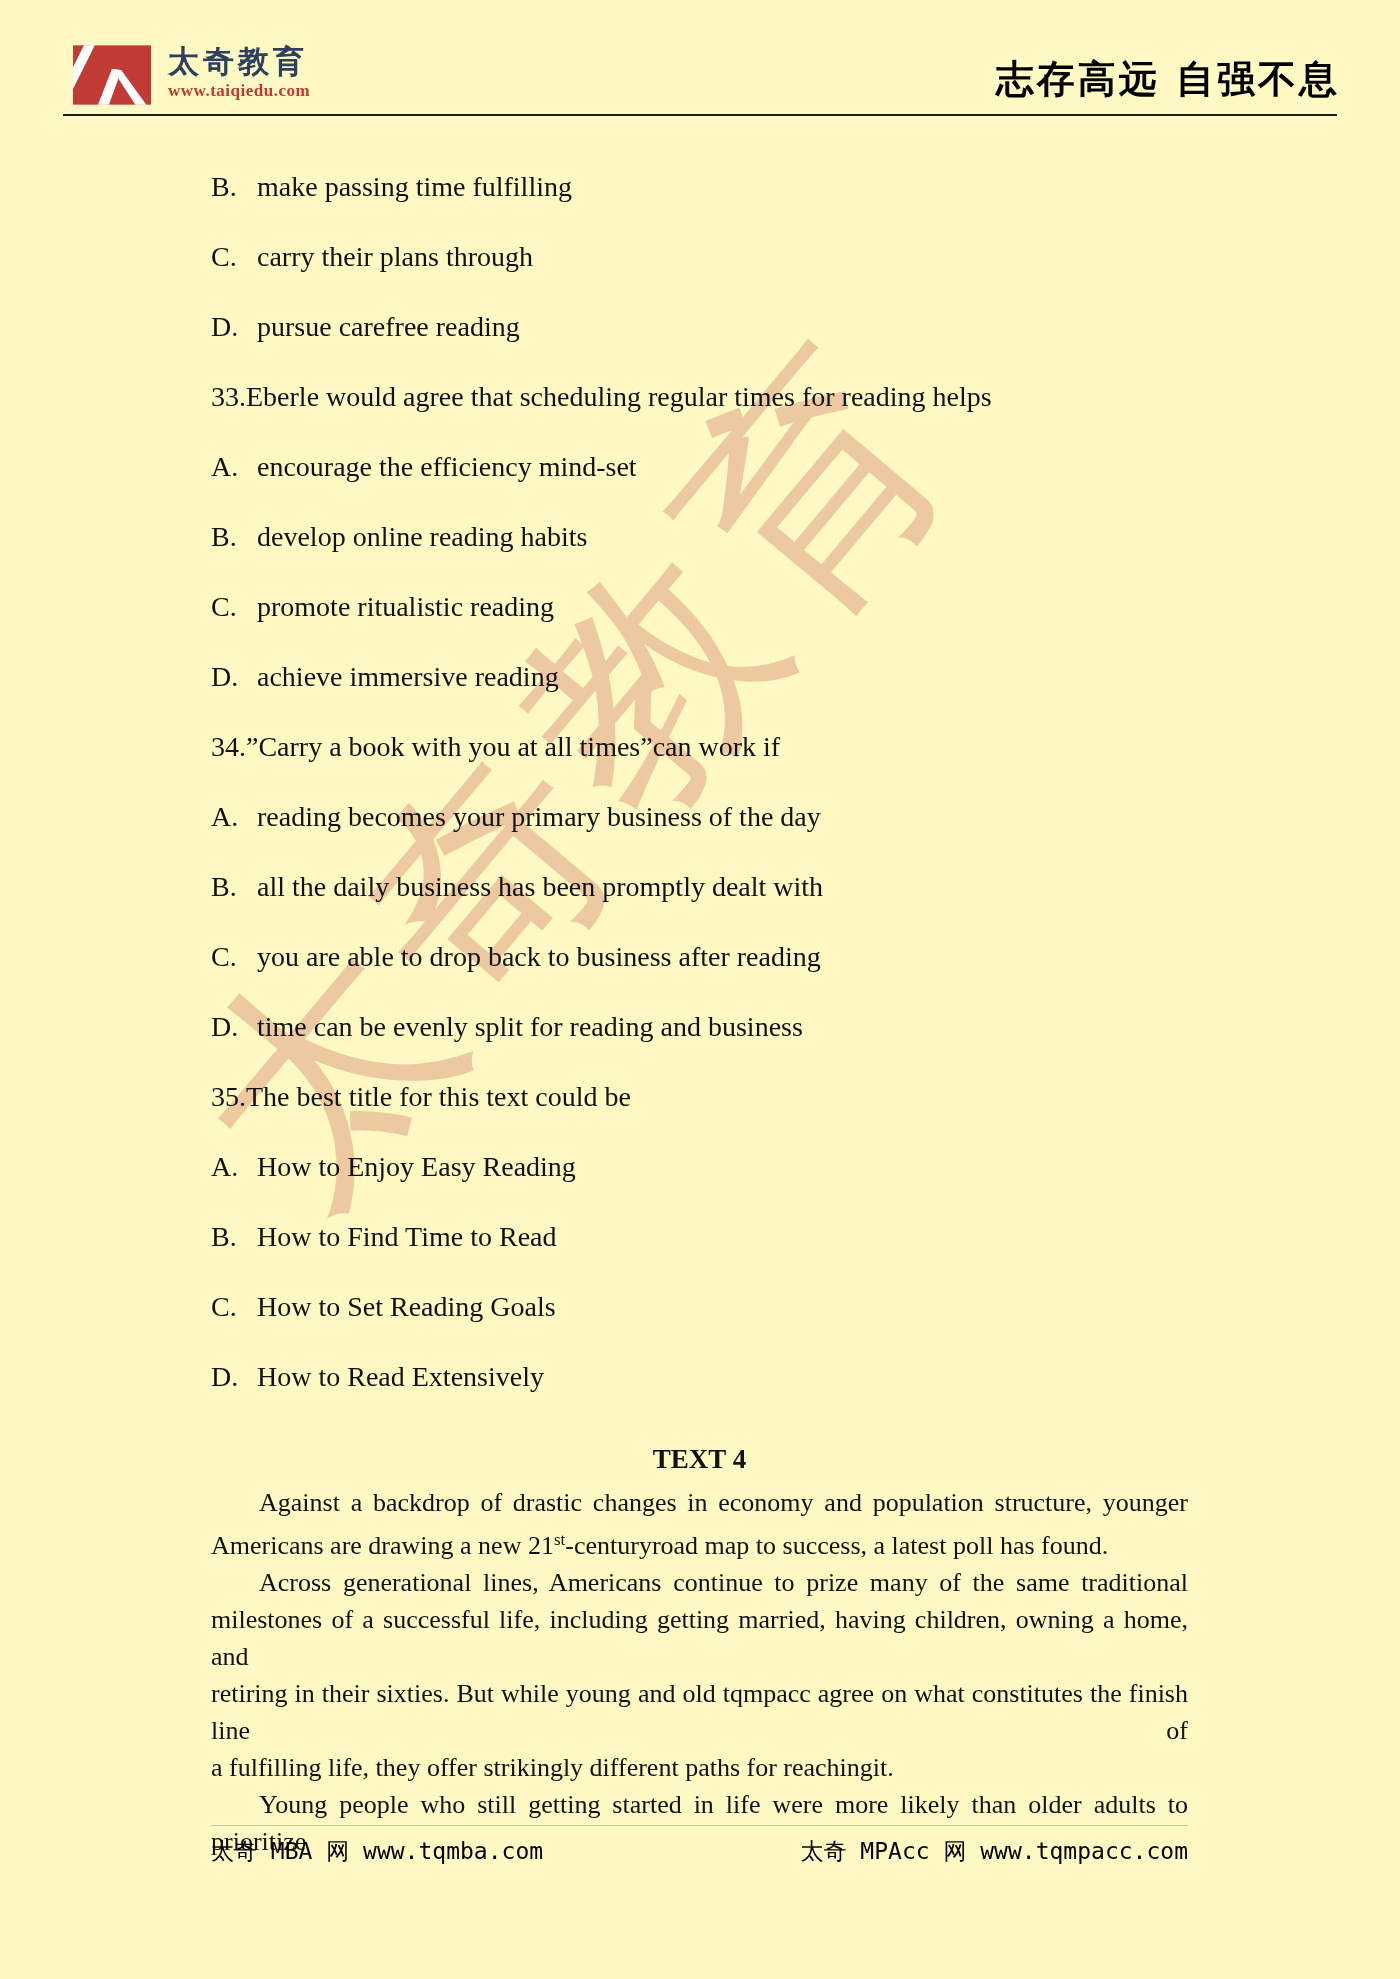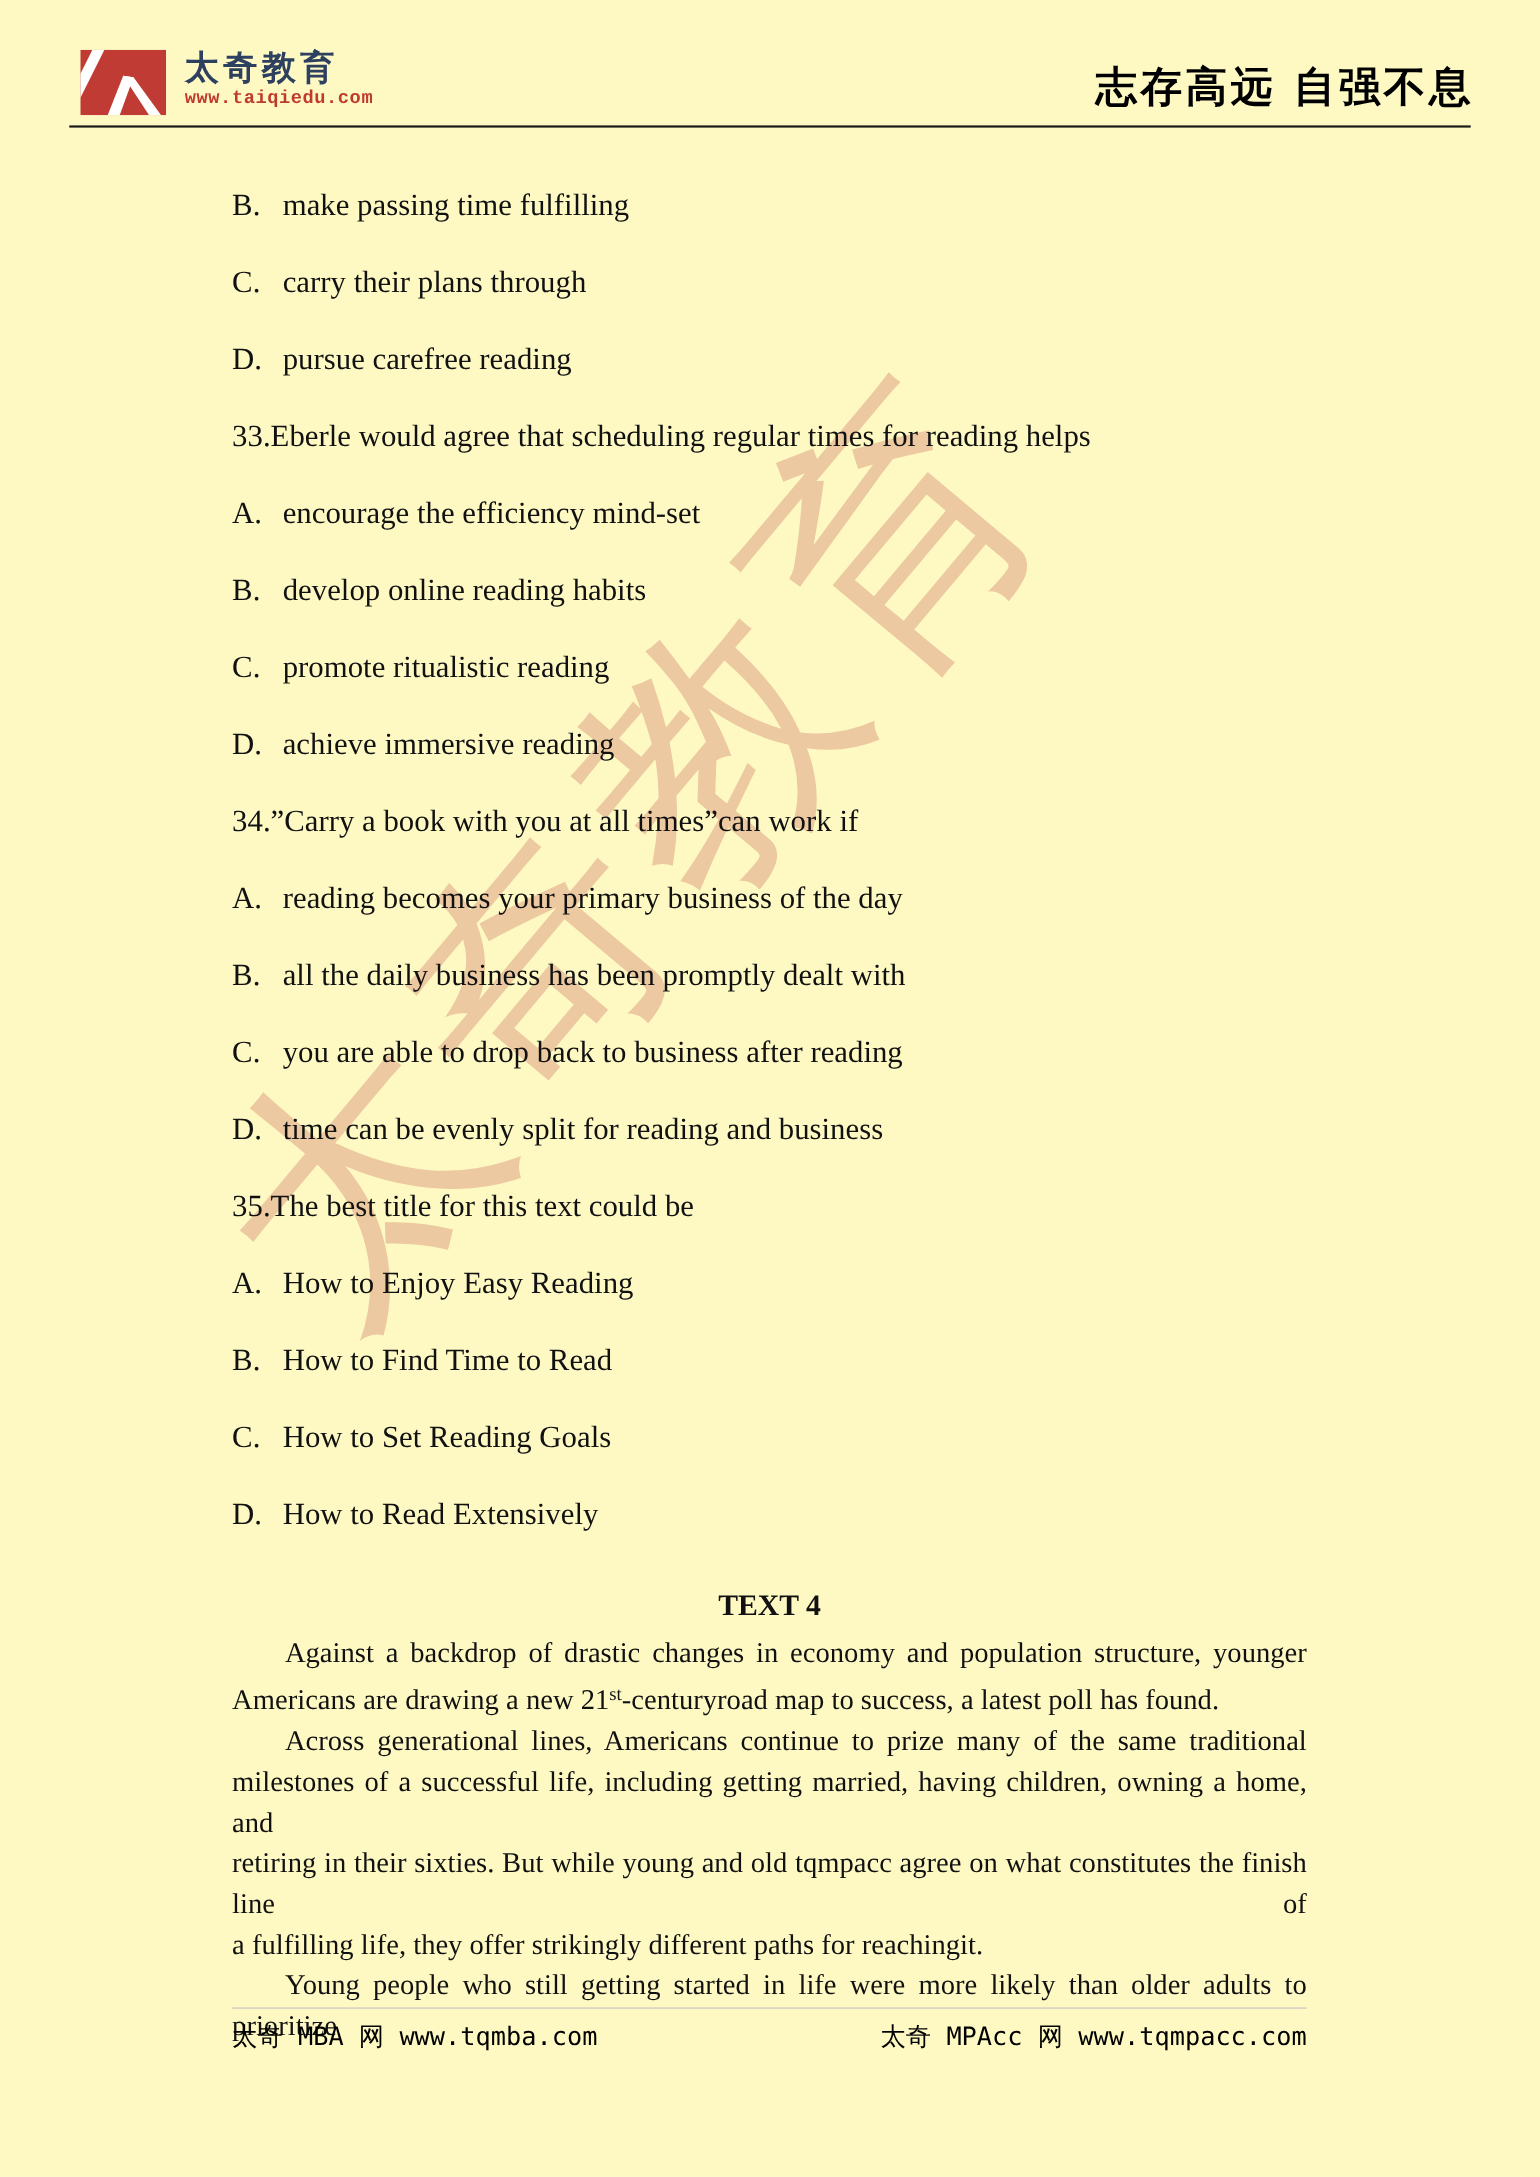--- a/index.html
+++ b/index.html
@@ -13,21 +13,21 @@
   
   .brand { position:absolute; left:73px; top:45px; display:flex; align-items:flex-start; gap:17px; }
   .brand-icon { width:78px; height:60px; display:block; }
   .brand-text { display:flex; flex-direction:column; }
   .brand-name {
     font-family:"Liberation Sans","DejaVu Sans",sans-serif;
     font-weight:bold; font-size:31px; line-height:34px;
     color:#2e4060; letter-spacing:4px;
   }
   .brand-url {
-    font-family:Liberation Mono, monospace;
+    font-family:Liberation Serif, serif;
     font-weight:bold; font-size:17px; line-height:20px; margin-top:2px;
     color:#bf3a30; letter-spacing:0.5px;
   }
   .slogan {
     position:absolute; right:60px; top:56px;
     font-family:"DejaVu Serif","Liberation Serif",serif;
     font-weight:900; font-size:38px; line-height:46px; color:#000;
     letter-spacing:3px; white-space:nowrap;text-align:center;
   }
   .header-rule { position:absolute; left:63px; right:63px; top:114px; height:2px; background:#1a1a1a; }

